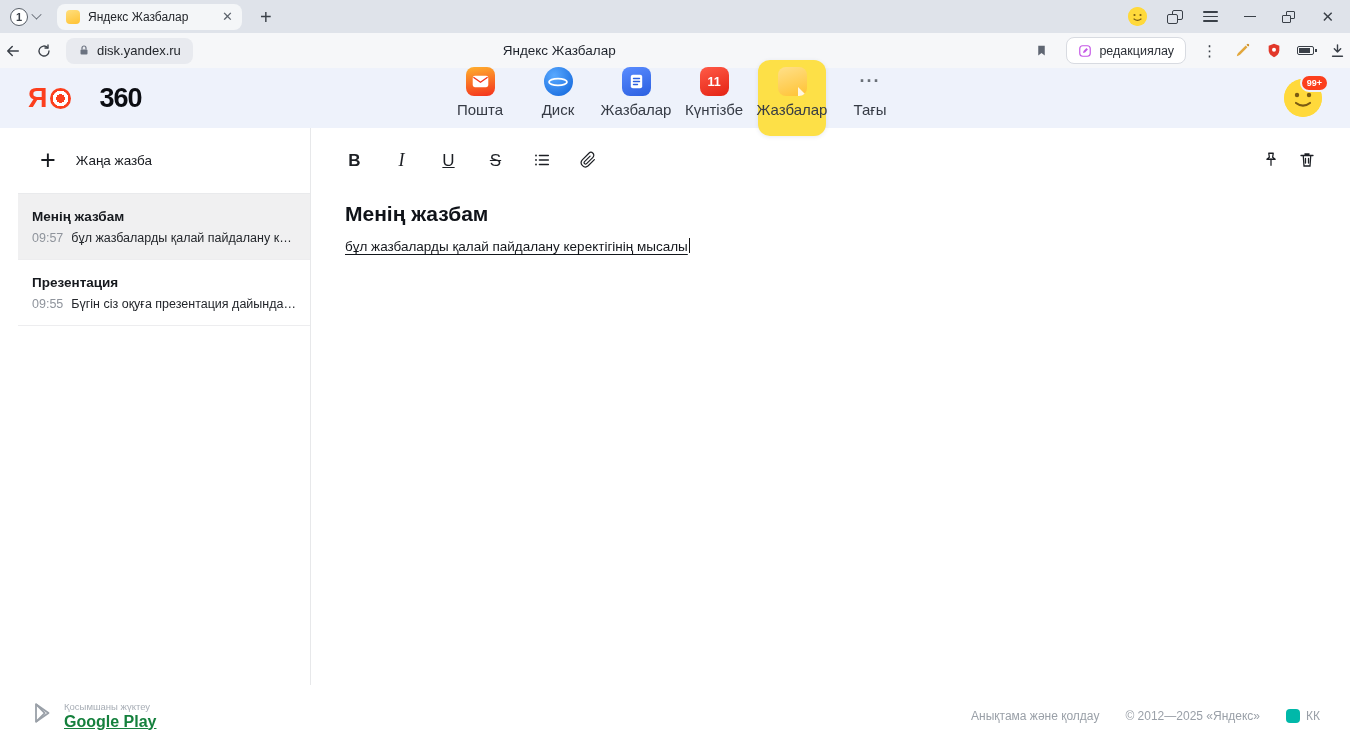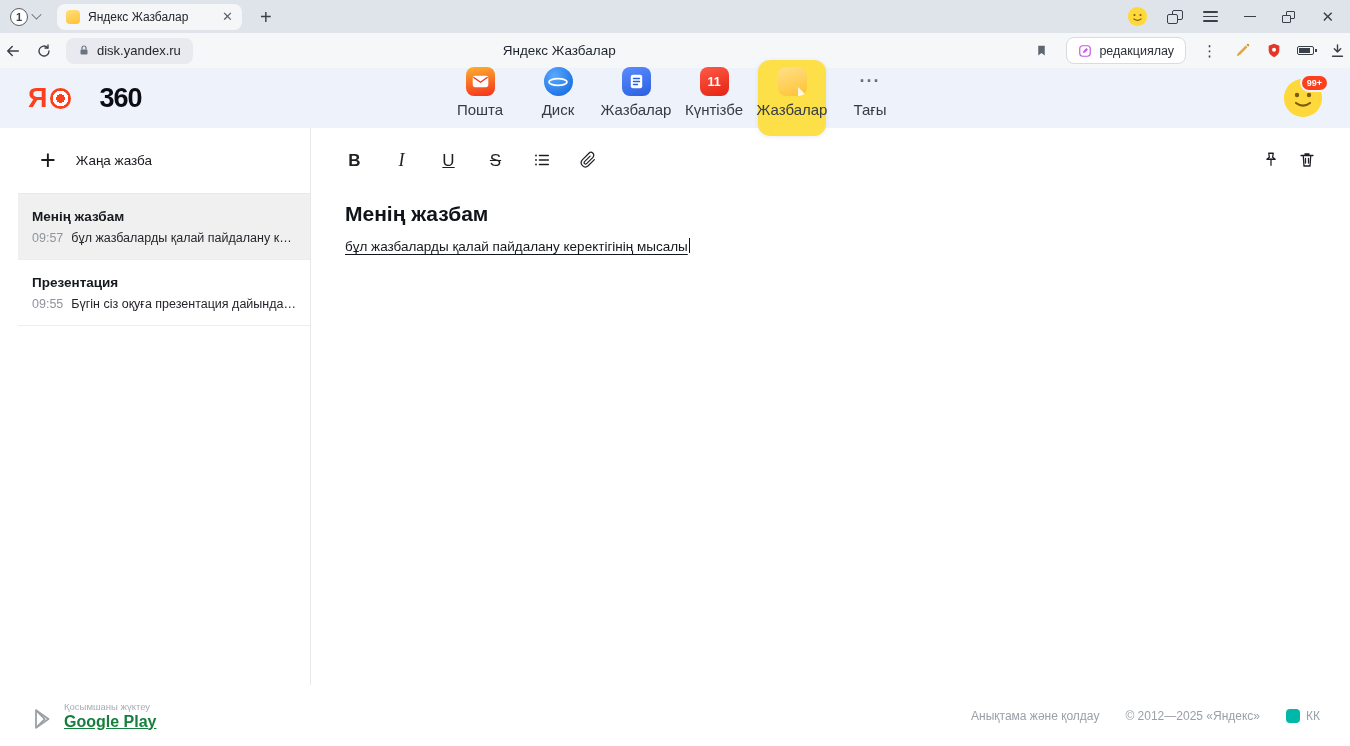--- a/index.html
+++ b/index.html
@@ -88,21 +88,21 @@
   .fmt-s{text-decoration:line-through;}
   .tool-ic{cursor:pointer;display:flex;color:#1c1f24;}
   .edit-toolbar-right{margin-left:auto;display:flex;gap:18px;color:#4d535b;}
   .doc-title{font-size:21px;font-weight:700;color:#101319;margin-top:10px;cursor:text;}
   .doc-body{margin-top:12px;font-size:13.5px;color:#14171c;cursor:text;}
   .doc-body .u{text-decoration:underline;text-decoration-skip-ink:none;text-underline-offset:3px;}
   .caret{display:inline-block;width:1px;height:15px;background:#111;vertical-align:-2px;margin-left:1px;}
 
   
   .footer{height:61px;display:flex;align-items:center;padding:0 30px;background:#fff;flex:0 0 auto;}
-  .gp{display:flex;gap:10px;align-items:flex-end;cursor:pointer;}
+  .gp{display:flex;gap:10px;align-items:flex-start;cursor:pointer;}
   .gp-text{display:flex;flex-direction:column;gap:1px;}
   .gp-caption{font-size:9.5px;color:#a8aeb6;}
   .gp-name{font-size:16px;font-weight:700;color:#15803d;text-decoration:underline;}
   .footer-right{margin-left:auto;display:flex;align-items:center;gap:26px;font-size:12px;color:#9aa0a8;}
   .f-link{cursor:pointer;}
   .lang{display:flex;align-items:center;gap:6px;cursor:pointer;}
   .lang-ic{width:14px;height:14px;border-radius:4px;background:#00b8a9;}
 </style>
 </head>
 <body>

